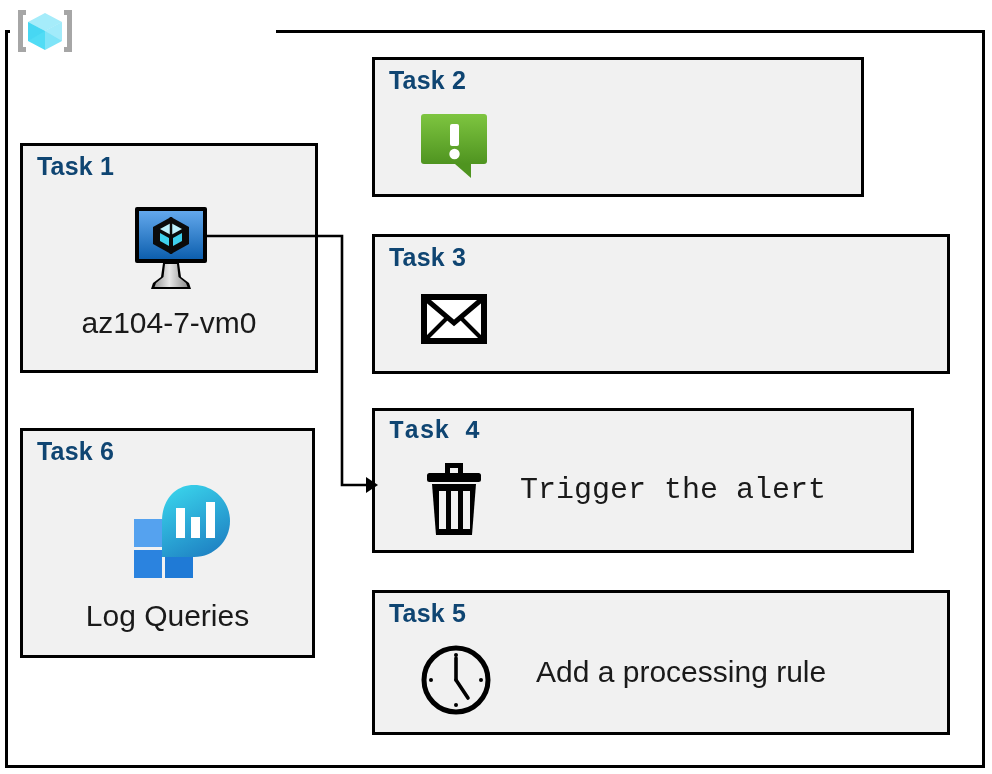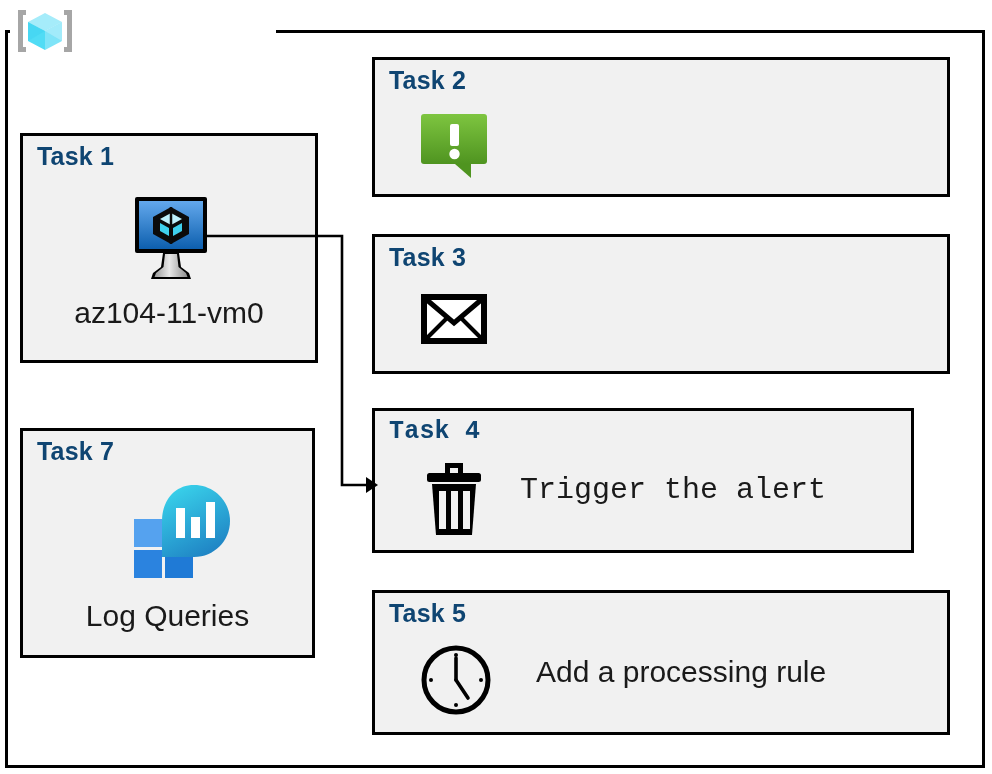--- a/index.html
+++ b/index.html
@@ -73,29 +73,29 @@
     white-space: nowrap;
   }
   .card-label {
     position: absolute;
     font-size: 30px;
     color: #1a1a1a;
     white-space: nowrap;
   }
 
   
-  #task1 { left: 20px;  top: 133px; width: 298px; height: 230px; }
+  #task1 { left: 20px;  top: 143px; width: 298px; height: 230px; }
   #task6 { left: 20px;  top: 428px; width: 295px; height: 230px; }
   #task1 .card-icon { position: absolute; left: 98px; top: 55px; }
   #task6 .card-icon { position: absolute; left: 105px; top: 50px; }
   #task1 .card-label { left: 0; right: 0; text-align: center; top: 160px; }
   #task6 .card-label { left: 0; right: 0; text-align: center; top: 168px; }
 
   
-  #task2 { left: 372px; top: 57px;  width: 578px; height: 140px; }
+  #task2 { left: 372px; top: 57px;  width: 492px; height: 140px; }
   #task3 { left: 372px; top: 234px; width: 578px; height: 140px; padding-left: 47px; }
   #task4 { left: 372px; top: 408px; width: 542px; height: 145px; font-family: Liberation Mono, monospace; }
   #task5 { left: 372px; top: 590px; width: 578px; height: 145px; }
   .h-card .card-icon { position: absolute; left: 44px; }
   .h-card .card-label { left: 145px; }
   #task2 .card-icon { top: 50px; }
   #task2 .card-label { top: 54px; }
   #task3 .card-icon { top: 52px; }
   #task3 .card-label { top: 54px; }
   #task4 .card-icon { top: 50px; }
@@ -155,21 +155,21 @@
 
     <path d="M42 62 L58 62 L60 76 L68 82 L70 88 L30 88 L32 82 L40 76 Z" fill="#000000"></path>
     <path d="M44 63 L56 63 L57.5 76 L65 82 L66.5 86 L33.5 86 L35 82 L42.5 76 Z" fill="url(#vmStand)"></path>
 
     <path d="M50 16 L68 26 L68 43 L50 53 L32 43 L32 26 Z" fill="#0b0b0b"></path>
     <path d="M50 22 L61 28 L50 34 L39 28 Z" fill="#bdf0fb"></path>
     <path d="M39 32 L48 37 L48 45 L39 40 Z" fill="#3fd1ee"></path>
     <path d="M61 32 L61 40 L52 45 L52 37 Z" fill="#3fd1ee"></path>
     <path d="M50 16 L50 53" stroke="#0b0b0b" stroke-width="2.5"></path>
   </svg>
-  <div class="card-label">az104-11-vm0</div>
+  <div class="card-label">az104-7-vm0</div>
 </div>
 
 <div class="card h-card" id="task2">
   <div class="card-title">Task 2</div>
   <svg class="card-icon" width="70" height="70" viewBox="0 0 70 70">
     <defs>
       <linearGradient id="alertGrad" x1="0" y1="0" x2="0" y2="1">
         <stop offset="0" stop-color="#7ec540"></stop>
         <stop offset="1" stop-color="#4f9420"></stop>
       </linearGradient>
@@ -219,21 +219,21 @@
     <circle cx="37" cy="62" r="2" fill="#000000"></circle>
     <circle cx="12" cy="37" r="2" fill="#000000"></circle>
 
     <path d="M37 37 L37 15" stroke="#000000" stroke-width="3.6" stroke-linecap="round"></path>
     <path d="M37 37 L49 55" stroke="#000000" stroke-width="3.6" stroke-linecap="round"></path>
   </svg>
   <div class="card-label">Add a processing rule</div>
 </div>
 
 <div class="card v-card" id="task6">
-  <div class="card-title">Task 7</div>
+  <div class="card-title">Task 6</div>
   <svg class="card-icon" width="104" height="100" viewBox="0 0 104 100">
     <defs>
       <linearGradient id="logTear" x1="0.15" y1="0" x2="0.65" y2="1">
         <stop offset="0" stop-color="#3ad5ec"></stop>
         <stop offset="1" stop-color="#1f83c4"></stop>
       </linearGradient>
     </defs>
 
     <rect x="6" y="38" width="28" height="28" fill="#55a2ef"></rect>
     <rect x="6" y="69" width="28" height="28" fill="#2b83df"></rect>

